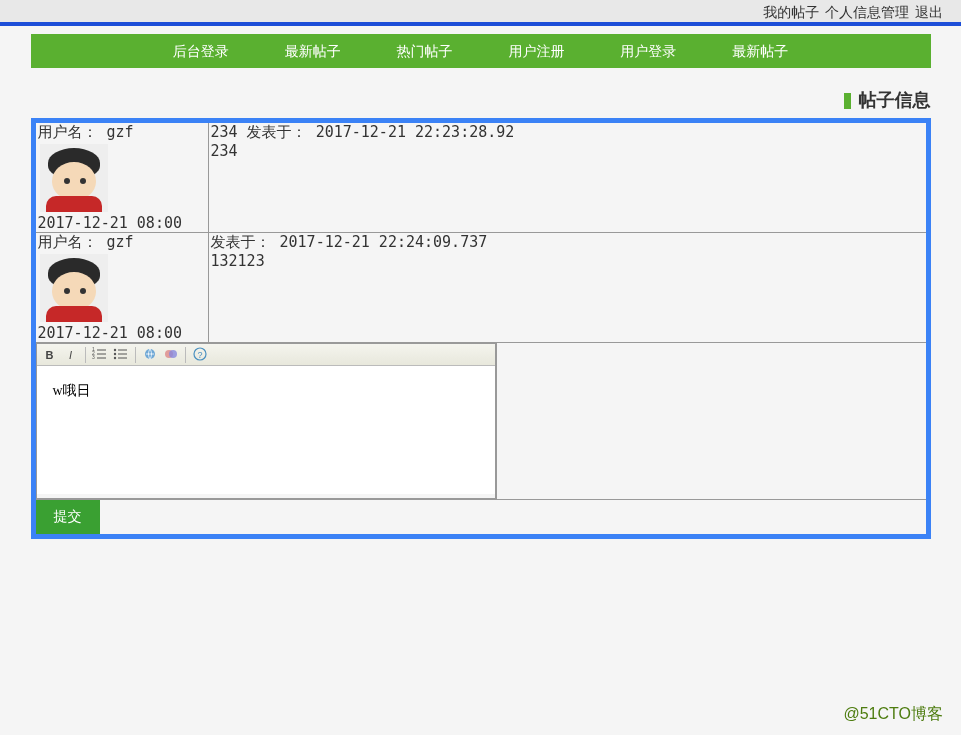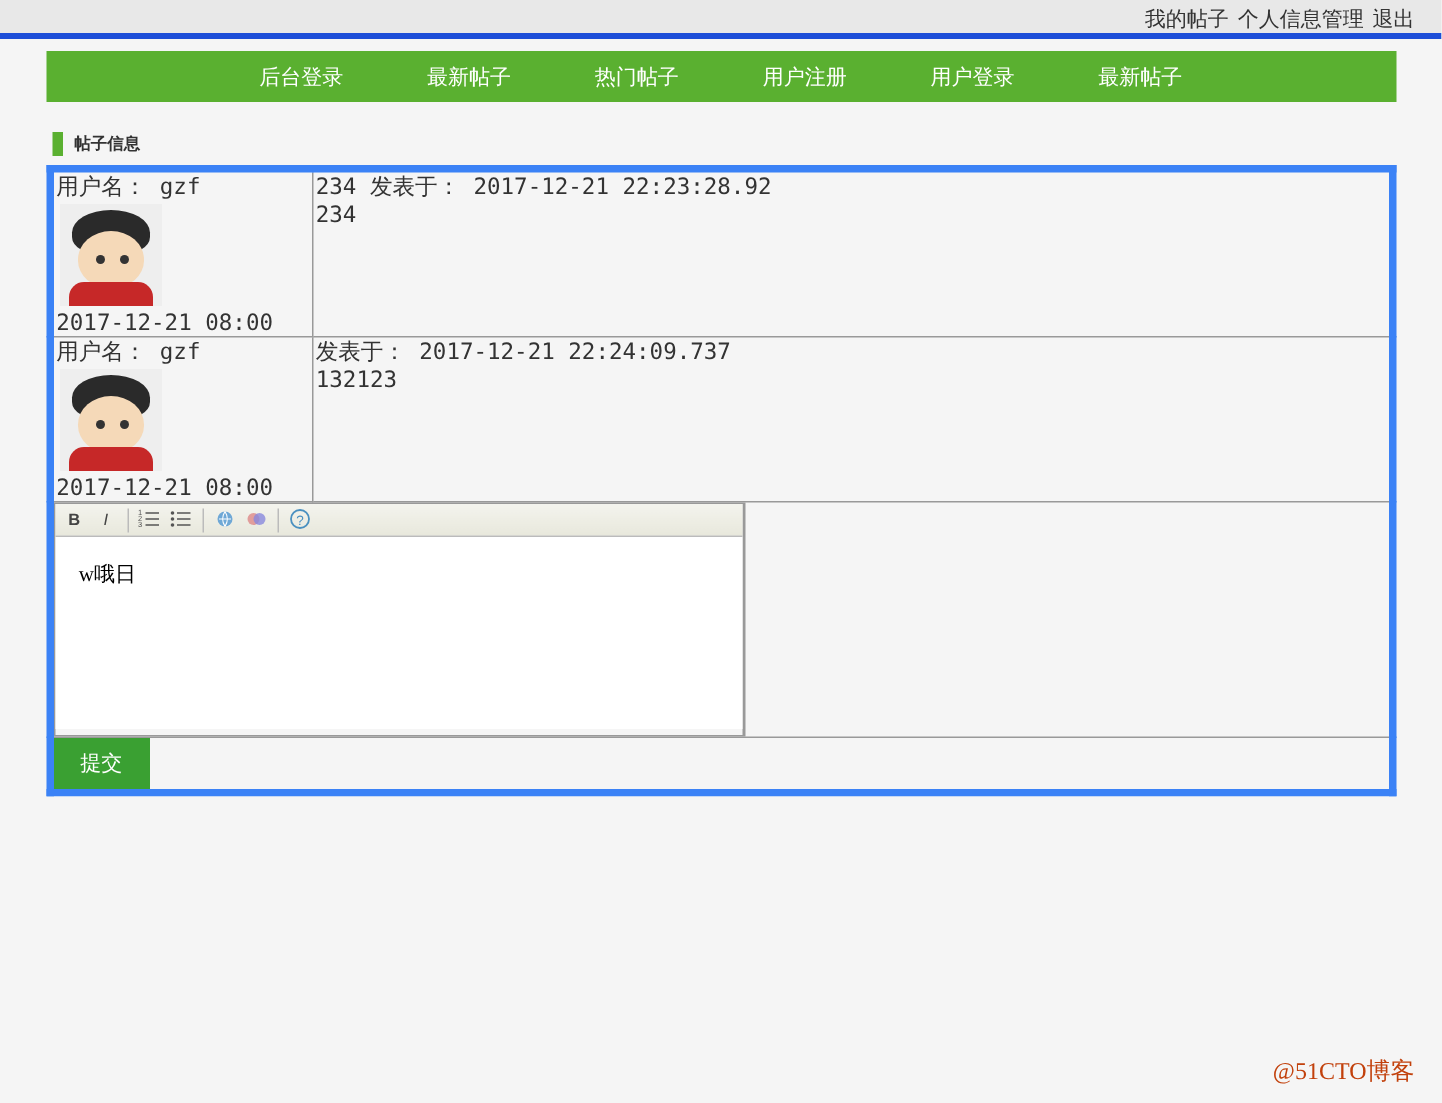--- a/index.html
+++ b/index.html
@@ -16,42 +16,42 @@
 .d1 { left: 100px; top: 18px; width: 100px; height: 100px; }
 .d2 { left: 175px; top: 65px; width: 70px; height: 70px; }
 .d3 { left: 238px; top: 90px; width: 55px; height: 55px; }
 .stem { position: absolute; width: 2px; background: rgba(255,255,255,0.7); }
 .s1 { left: 149px; top: 110px; height: 58px; }
 .s2 { left: 209px; top: 130px; height: 38px; }
 .s3 { left: 265px; top: 140px; height: 28px; }
 .title-calligraphy { position: absolute; right: 45px; top: 48px; font-family: "STXingkai","KaiTi","楷体",cursive; font-size: 70px; color: #fff; letter-spacing: 6px; font-style: italic; text-shadow: 1px 1px 2px rgba(0,60,0,0.3); }
 .main-nav { width: 100%; height: 34px; background: #5ab030; margin-top: 4px; text-align: center; }
 .main-nav a { display: inline-block; color: #fff; text-decoration: none; line-height: 34px; padding: 0 20px; font-size: 14px; margin: 0 6px; cursor: pointer; }
-.section-header { margin: 20px 0 6px 0; padding-left: 4px; font-size: 11px; font-weight: bold; color: #333; }
+.section-header { margin: 20px 0 6px 0; padding-left: 4px; font-size: 18px; font-weight: bold; color: #333; text-align: right; }
 .section-header .bar { display: inline-block; width: 7px; height: 16px; background: #5ab030; vertical-align: middle; margin-right: 8px; }
 .post-table { width: 100%; border-collapse: collapse; border: 5px solid #3b82f6; }
 .post-table td { border: 1px solid #999; vertical-align: top; font-family: "SimSun", monospace; font-size: 15px; color: #333; padding: 0 2px; }
 .user-cell { width: 175px; }
 .avatar-box { width: 68px; height: 68px; margin: 2px; position: relative; background: #eee; overflow: hidden; }
 .avatar-face { position: absolute; left: 12px; top: 18px; width: 44px; height: 38px; background: #f5d9b8; border-radius: 50% 50% 48% 48%; }
 .avatar-hair { position: absolute; left: 8px; top: 4px; width: 52px; height: 30px; background: #2a2a2a; border-radius: 50% 50% 40% 40%; }
 .avatar-hair:before { content:""; position:absolute; left:18px; top:20px; width:16px; height:10px; background:#2a2a2a; transform: skewX(-30deg); }
 .avatar-body { position: absolute; left: 6px; bottom: -4px; width: 56px; height: 20px; background: #c62828; border-radius: 10px 10px 0 0; }
 .avatar-eye { position: absolute; width: 6px; height: 6px; background: #333; border-radius: 50%; top: 34px; }
 .avatar-eye.l { left: 24px; } .avatar-eye.r { left: 40px; }
 .editor-row td { padding: 0; }
 .editor-wrap { width: 460px; border: 1px solid #999; }
 .editor-toolbar { height: 22px; background: linear-gradient(#f4f4ee, #e8e8dc); border-bottom: 1px solid #bbb; padding: 2px 4px; display: flex; align-items: center; gap: 3px; }
 .tb-btn { width: 18px; height: 18px; font-size: 11px; text-align: center; line-height: 18px; color: #444; cursor: pointer; font-family: Arial, sans-serif; }
 .tb-sep { width: 1px; height: 16px; background: #bbb; margin: 0 2px; }
 .tb-ico { width: 16px; height: 16px; display: inline-block; }
 .editor-area { width: 100%; height: 128px; border: none; resize: none; font-family: "SimSun"; font-size: 14px; padding: 16px; outline: none; }
 .submit-row td { padding: 0; }
 .submit-btn { background: #3aa032; color: #fff; border: none; padding: 8px 18px; font-size: 14px; cursor: pointer; }
-.watermark { position: fixed; right: 18px; bottom: 10px; color: #c2410c; font-size: 16px; font-family: Liberation Serif, serif; }
+.watermark { position: fixed; right: 18px; bottom: 10px; color: #4d7c0f; font-size: 16px; font-family: Liberation Sans, sans-serif; }
 </style>
 </head>
 <body>
 
 <div class="top-nav">
   <a>我的帖子</a>
   <a>个人信息管理</a>
   <a>退出</a>
 </div>
 

